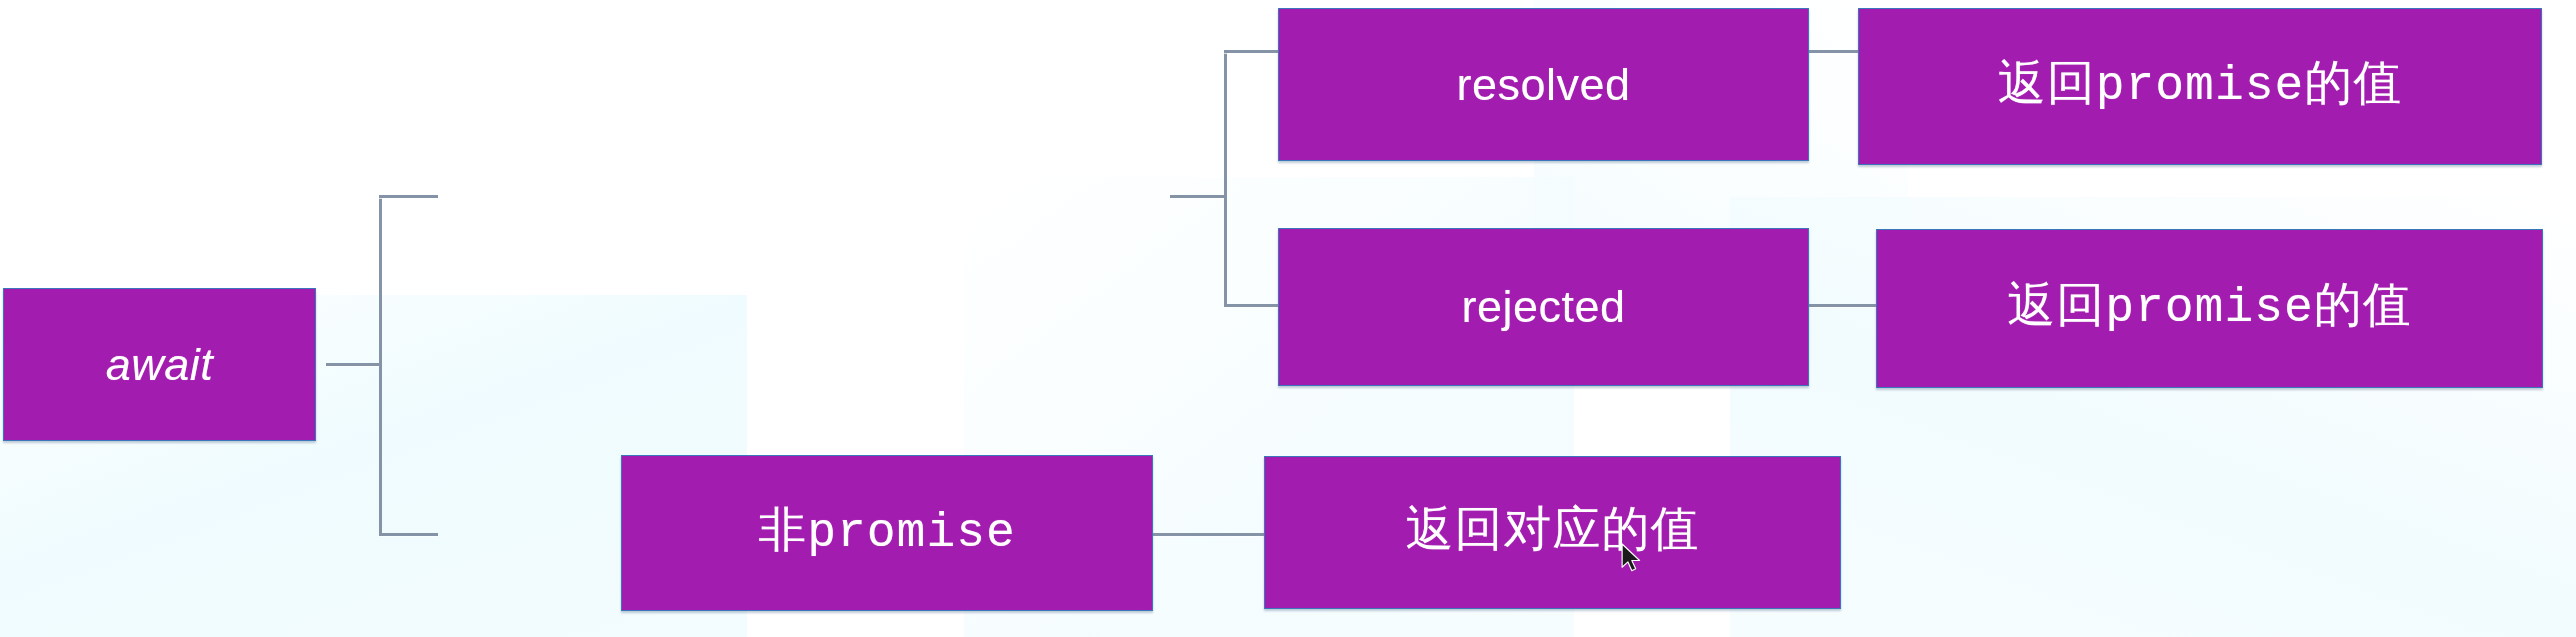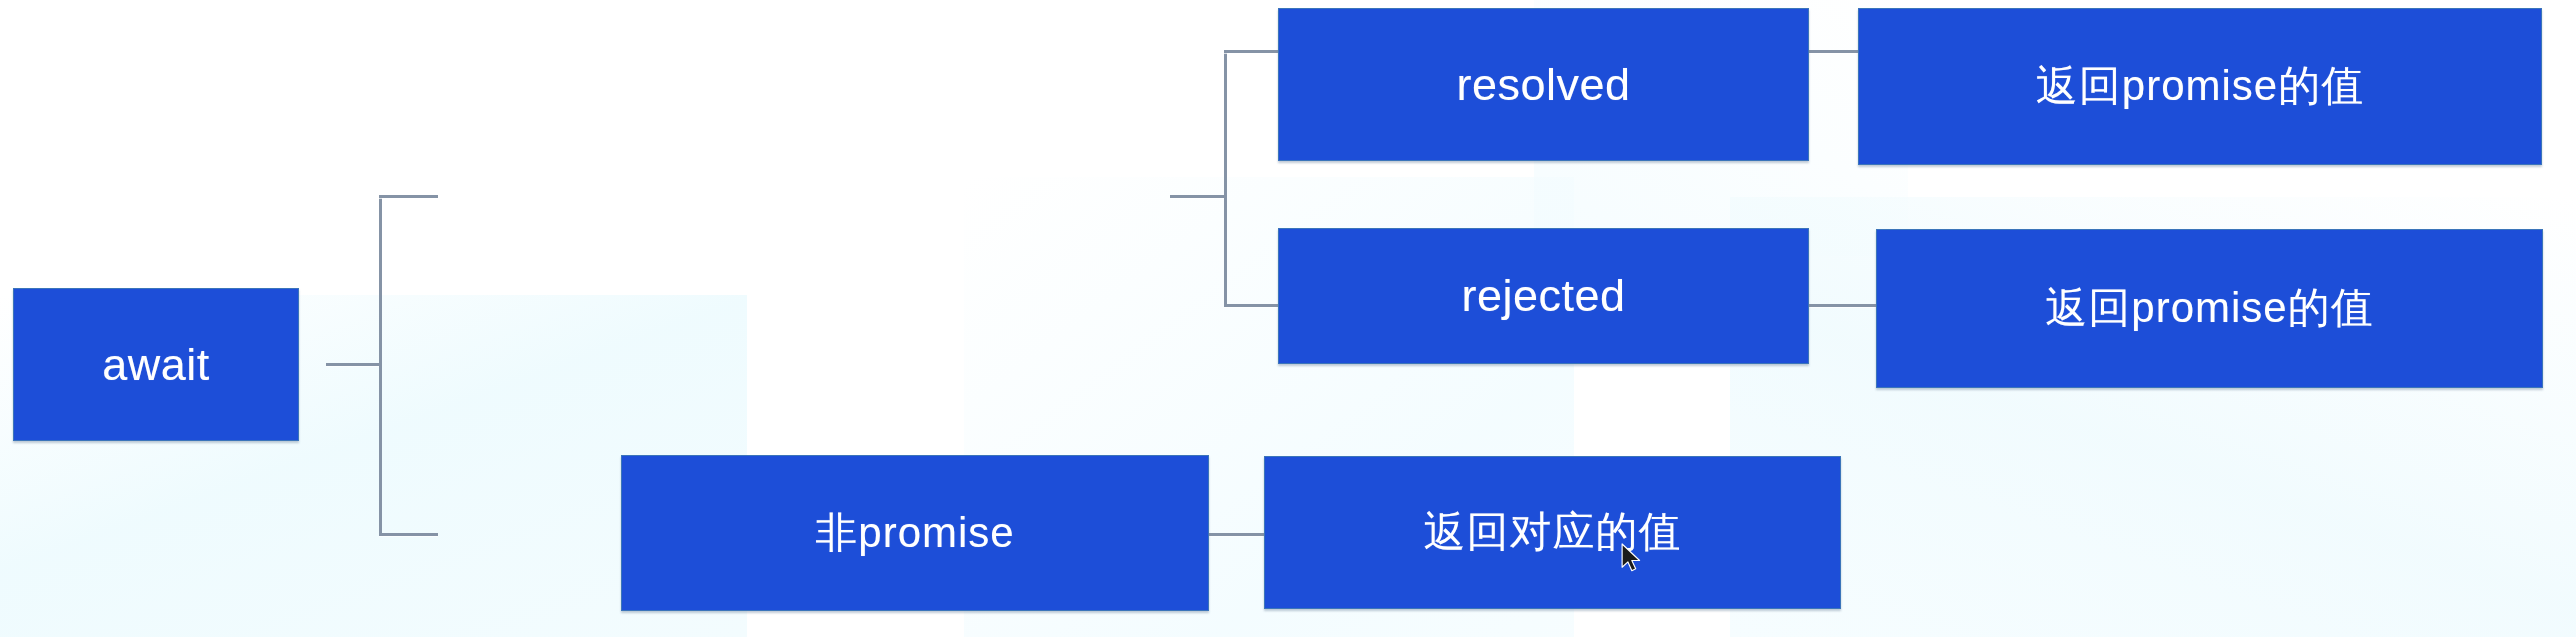--- a/index.html
+++ b/index.html
@@ -32,38 +32,38 @@
   }
   .wash-top{
     left:1534px;top:0;width:374px;height:256px;
     background:linear-gradient(to bottom left,rgba(255,255,255,0),rgba(243,252,255,.8));
   }
 
   
   .node{
     position:absolute;
     box-sizing:border-box;
-    background:#1d4ed8;
+    background:#a21caf;
     border:1px solid #3b75ba;
     box-shadow:0 2px 2px rgba(120,140,165,.45);
     display:flex;align-items:center;justify-content:center;
     color:#ffffff;
     letter-spacing:0.5px;
     text-align:center;
     line-height:1.1;
     font-weight:400;
     user-select:none;
   }
   .node .label{
     display:block;
     text-shadow:0 0 1px rgba(255,255,255,.35);
     white-space:nowrap;
   }
   .lat{font-size:45px;}
-  .cjk{font-size:42px;letter-spacing:1px;}
+  .cjk{font-size:48px;letter-spacing:1px;font-family:Liberation Mono, monospace;}
 
   
   .hline{
     position:absolute;height:2.9px;background:#8593a6;
     box-shadow:0 1px 0 rgba(255,255,255,.7);
   }
   .vline{
     position:absolute;width:2.9px;background:#8593a6;
   }
 
@@ -87,34 +87,34 @@
 
   <div class="hline" style="left:1170px;top:195px;width:57px;"></div>
   <div class="vline" style="left:1224px;top:51px;height:256px;"></div>
   <div class="hline" style="left:1224px;top:50px;width:61px;"></div>
   <div class="hline" style="left:1224px;top:304px;width:61px;"></div>
 
   <div class="hline" style="left:1807px;top:50px;width:57px;"></div>
   <div class="hline" style="left:1807px;top:304px;width:73px;"></div>
   <div class="hline" style="left:1124px;top:533px;width:146px;"></div>
 
-  <div class="node" style="left:13px;top:288px;width:286px;height:153px;">
+  <div class="node" style="left:3px;top:288px;width:313px;height:153px;font-style:italic;">
     <span class="label lat">await</span>
   </div>
 
 
-  <div class="node" style="left:621px;top:455px;width:588px;height:156px;">
+  <div class="node" style="left:621px;top:455px;width:532px;height:156px;">
     <span class="label cjk">非promise</span>
   </div>
 
   <div class="node" style="left:1278px;top:7.9px;width:531px;height:153px;">
     <span class="label lat">resolved</span>
   </div>
 
-  <div class="node" style="left:1278px;top:228px;width:531px;height:136px;">
+  <div class="node" style="left:1278px;top:228px;width:531px;height:158px;">
     <span class="label lat">rejected</span>
   </div>
 
   <div class="node" style="left:1858px;top:7.9px;width:684px;height:157px;">
     <span class="label cjk">返回promise的值</span>
   </div>
 
   <div class="node" style="left:1876px;top:229px;width:667px;height:159px;">
     <span class="label cjk">返回promise的值</span>
   </div>

